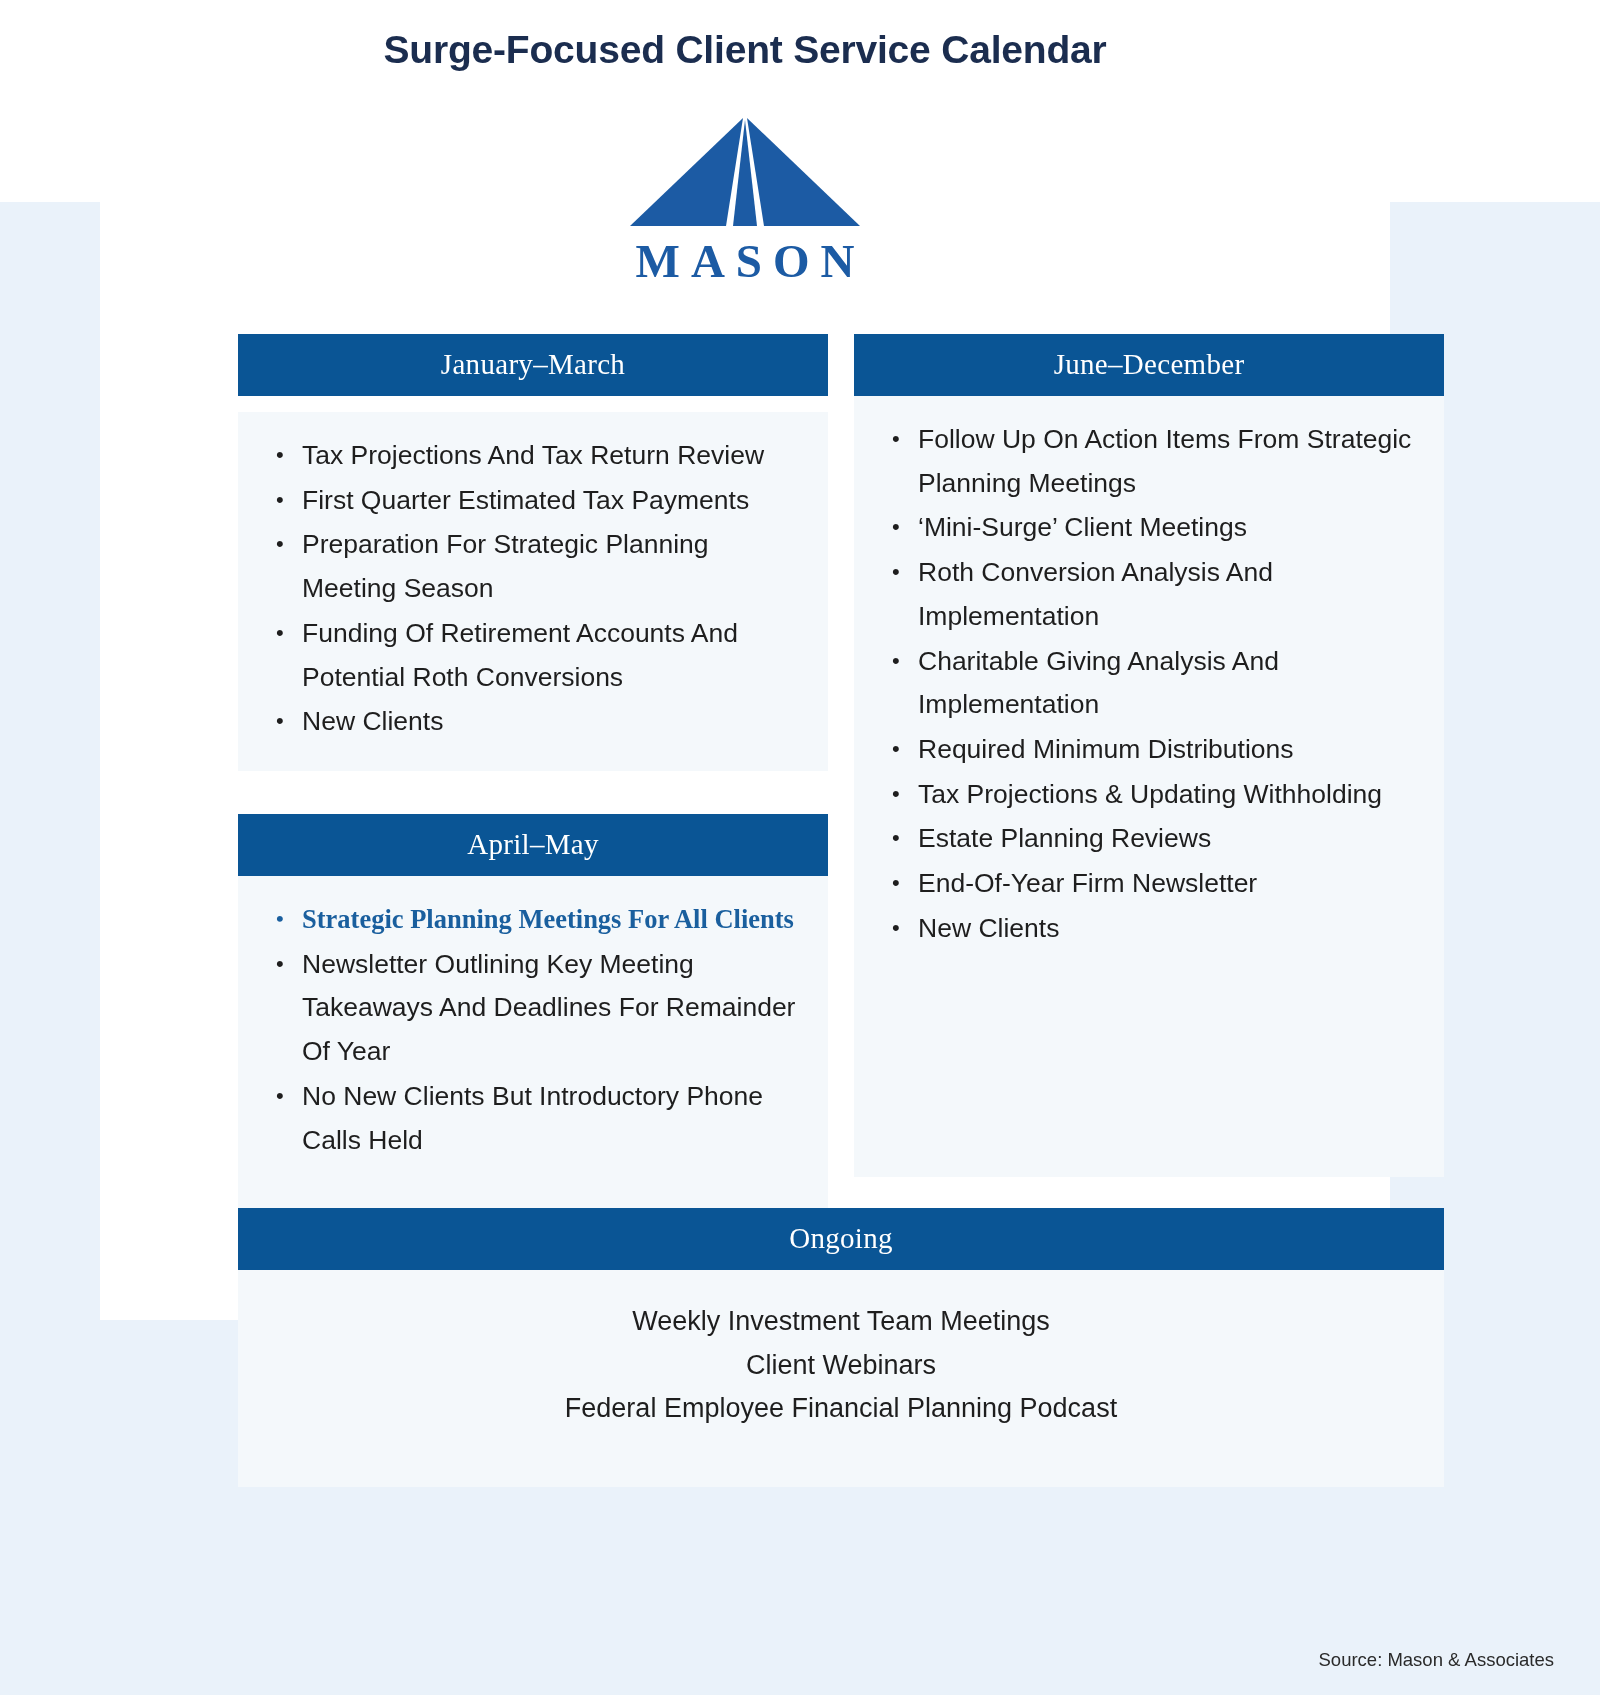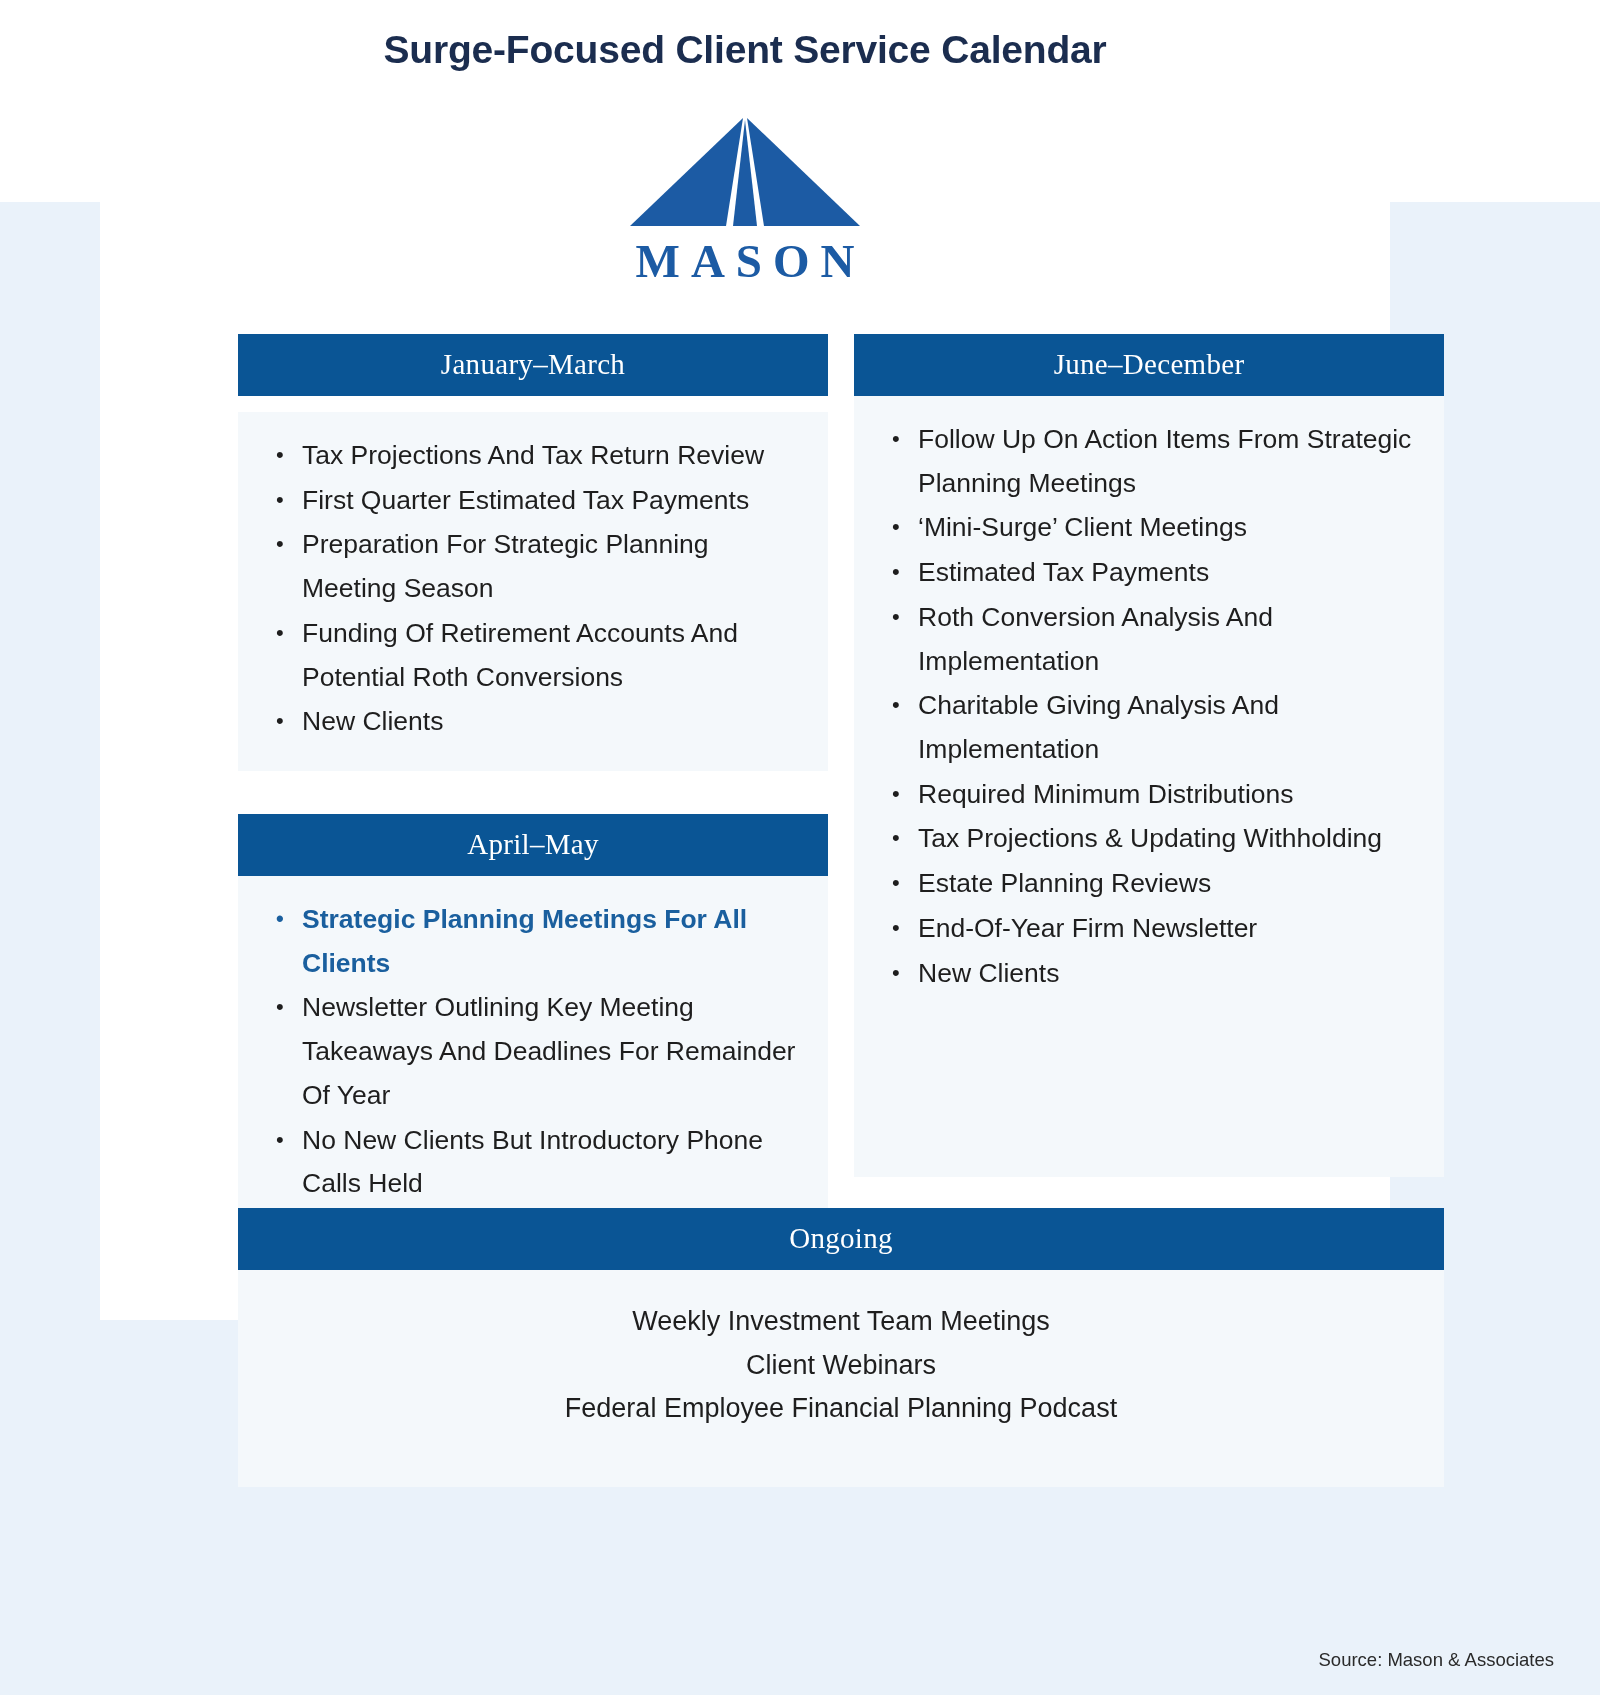--- a/index.html
+++ b/index.html
@@ -131,20 +131,21 @@
     position: absolute;
     left: 12px;
     top: 0;
     font-size: 22px;
     line-height: 1.95;
     color: #1e1e1e;
   }
   ul.items li.hl {
     color: #1a5f9e;
     font-weight: bold;
+    font-family: Liberation Serif, serif;
   }
   ul.items li.hl::before {
     color: #1a5f9e;
   }
 
   
   .ongoing {
     position: absolute;
     left: 138px;
     top: 1208px;
@@ -222,21 +223,20 @@
       </div>
 
       <div class="col col-right">
 
         <div class="card">
           <div class="card-header">June–December</div>
           <div class="card-body">
             <ul class="items">
               <li>Follow Up On Action Items From Strategic Planning Meetings</li>
               <li>‘Mini-Surge’ Client Meetings</li>
-              <li>Estimated Tax Payments</li>
               <li>Roth Conversion Analysis And Implementation</li>
               <li>Charitable Giving Analysis And Implementation</li>
               <li>Required Minimum Distributions</li>
               <li>Tax Projections &amp; Updating Withholding</li>
               <li>Estate Planning Reviews</li>
               <li>End-Of-Year Firm Newsletter</li>
               <li>New Clients</li>
             </ul>
           </div>
         </div>

